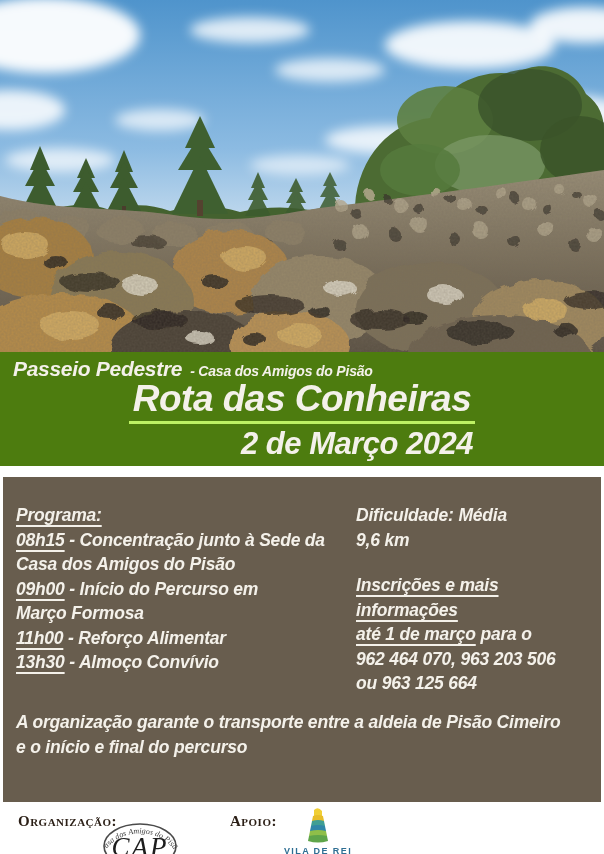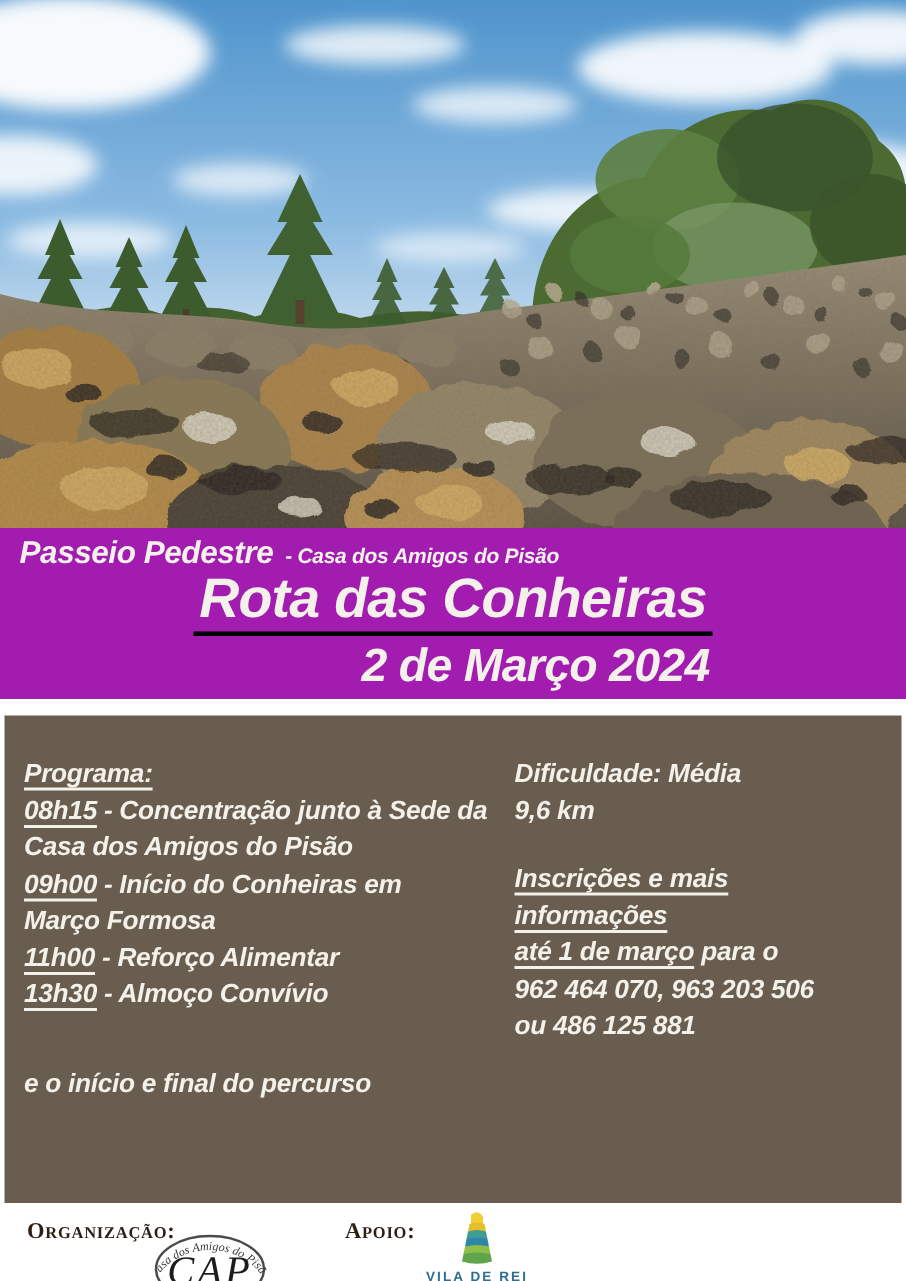--- a/index.html
+++ b/index.html
@@ -2,34 +2,34 @@
 <html><head>
 <meta charset="utf-8">
 <style>
   html,body{margin:0;padding:0;background:#9a9a9a;}
   .poster{position:relative;width:604px;height:854px;background:#ffffff;overflow:hidden;
           font-family:"Liberation Sans",sans-serif;}
   
   .photo{position:absolute;left:0;top:0;width:604px;height:352px;}
   .photo svg{display:block;}
   
-  .banner{position:absolute;left:0;top:352px;width:604px;height:114px;background:#a21caf;color:#f4f1ea;}
+  .banner{position:absolute;left:0;top:352px;width:604px;height:114px;background:#4d7c0f;color:#f4f1ea;}
   .banner-line1{position:absolute;left:13px;top:4px;display:flex;align-items:baseline;gap:8px;white-space:nowrap;}
   .banner-title{font:italic 700 21px/25px "Liberation Sans",sans-serif;letter-spacing:-0.3px;}
   .banner-sub{font:italic 700 14px/18px "Liberation Sans",sans-serif;letter-spacing:-0.2px;}
   .banner-route{position:absolute;left:0;top:26px;width:100%;text-align:center;
                 font:italic 700 37px/42px "Liberation Sans",sans-serif;letter-spacing:-0.5px;}
-  .banner-route span{border-bottom:3px solid #000000;padding:0 4px 2px 4px;}
+  .banner-route span{border-bottom:3px solid #bef264;padding:0 4px 2px 4px;}
   .banner-date{position:absolute;left:14px;top:75px;width:100%;text-align:center;
                font:italic 700 31px/34px "Liberation Sans",sans-serif;letter-spacing:-0.5px;margin-left:41px;}
   
   .panel{position:absolute;left:3px;top:477px;width:598px;height:378px;background:#685d4e;color:#f4f1ea;}
   .panel, .panel div{font:italic 700 17.5px/24.5px "Liberation Sans",sans-serif;letter-spacing:-0.2px;}
   .program{position:absolute;left:13px;top:26px;width:340px;}
-  .details{position:absolute;left:340px;top:26px;width:246px;}
+  .details{position:absolute;left:353px;top:26px;width:246px;}
   .u{text-decoration:underline;text-decoration-thickness:2px;text-underline-offset:4px;}
   .ins{margin-top:21px;}
   .note{position:absolute;left:13px;top:233px;width:578px;}
   
   .footer{position:absolute;left:0;top:783px;width:604px;height:57px;background:#ffffff;color:#2b1f16;margin-top:19px;}
   .flabel{position:absolute;font-family:"Liberation Serif",serif;font-weight:700;font-size:15px;
           font-variant:small-caps;letter-spacing:0.5px;}
   .org-label{left:18px;top:11px;}
   .apoio-label{left:230px;top:11px;text-align:center;}
   .cap-logo{position:absolute;left:98px;top:2px;}
@@ -258,45 +258,46 @@
   </div>
 
   <div class="panel">
     <div class="program">
       <div><span class="u">Programa:</span></div>
       <div>
         <span class="u">08h15</span><span> - Concentração junto à Sede da</span>
       </div>
       <div>Casa dos Amigos do Pisão</div>
       <div>
-        <span class="u">09h00</span><span> - Início do Conheiras em</span>
+        <span class="u">09h00</span><span> - Início do Percurso em</span>
       </div>
       <div>Março Formosa</div>
       <div>
         <span class="u">11h00</span><span> - Reforço Alimentar</span>
       </div>
       <div>
         <span class="u">13h30</span><span> - Almoço Convívio</span>
       </div>
     </div>
 
     <div class="details">
       <div>Dificuldade: Média</div>
       <div>9,6 km</div>
       <div class="ins">
         <span class="u">Inscrições e mais informações</span>
       </div>
       <div>
         <span class="u">até 1 de março</span><span> para o</span>
       </div>
       <div>962 464 070, 963 203 506</div>
-      <div>ou 486 125 881</div>
+      <div>ou 963 125 664</div>
     </div>
 
     <div class="note">
+      <div>A organização garante o transporte entre a aldeia de Pisão Cimeiro</div>
       <div>e o início e final do percurso</div>
     </div>
   </div>
 
   <div class="footer">
     <div class="flabel org-label">Organização:</div>
 
     <svg class="cap-logo" width="84" height="68" viewBox="0 0 84 68">
       <defs>
         <path id="caparc" d="M 8,46 A 38,30 0 0 1 76,46" fill="none"></path>

